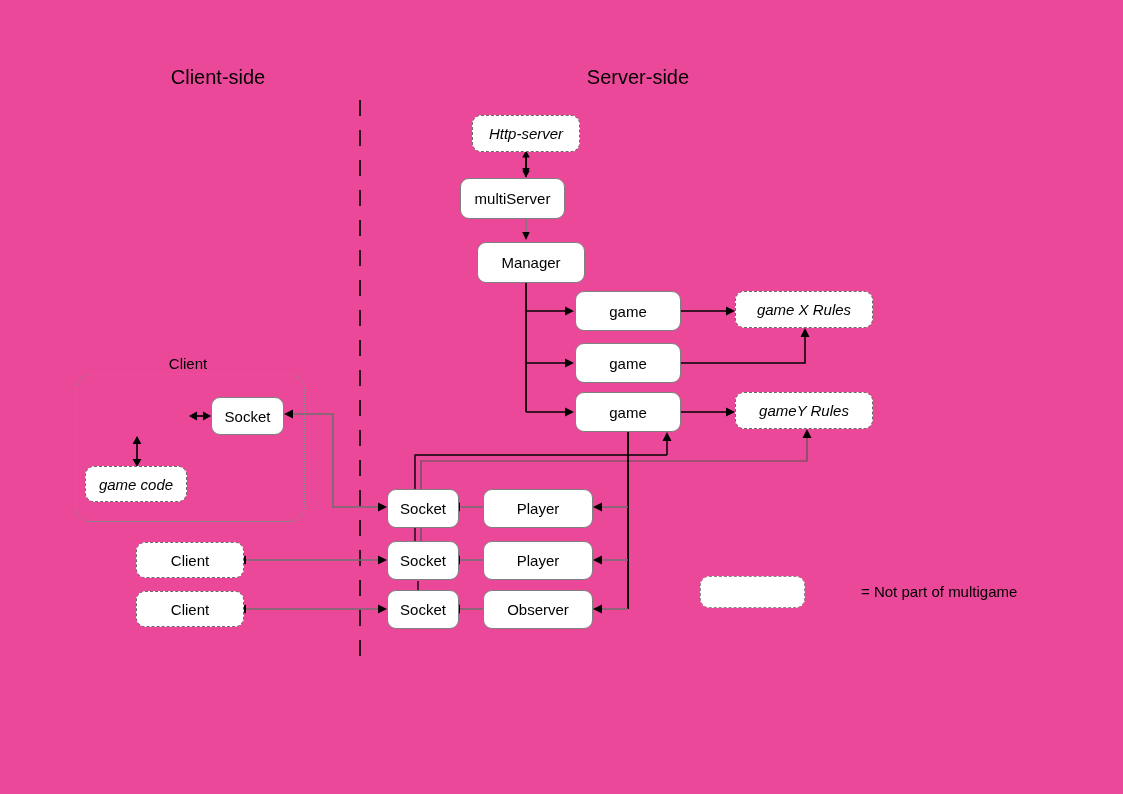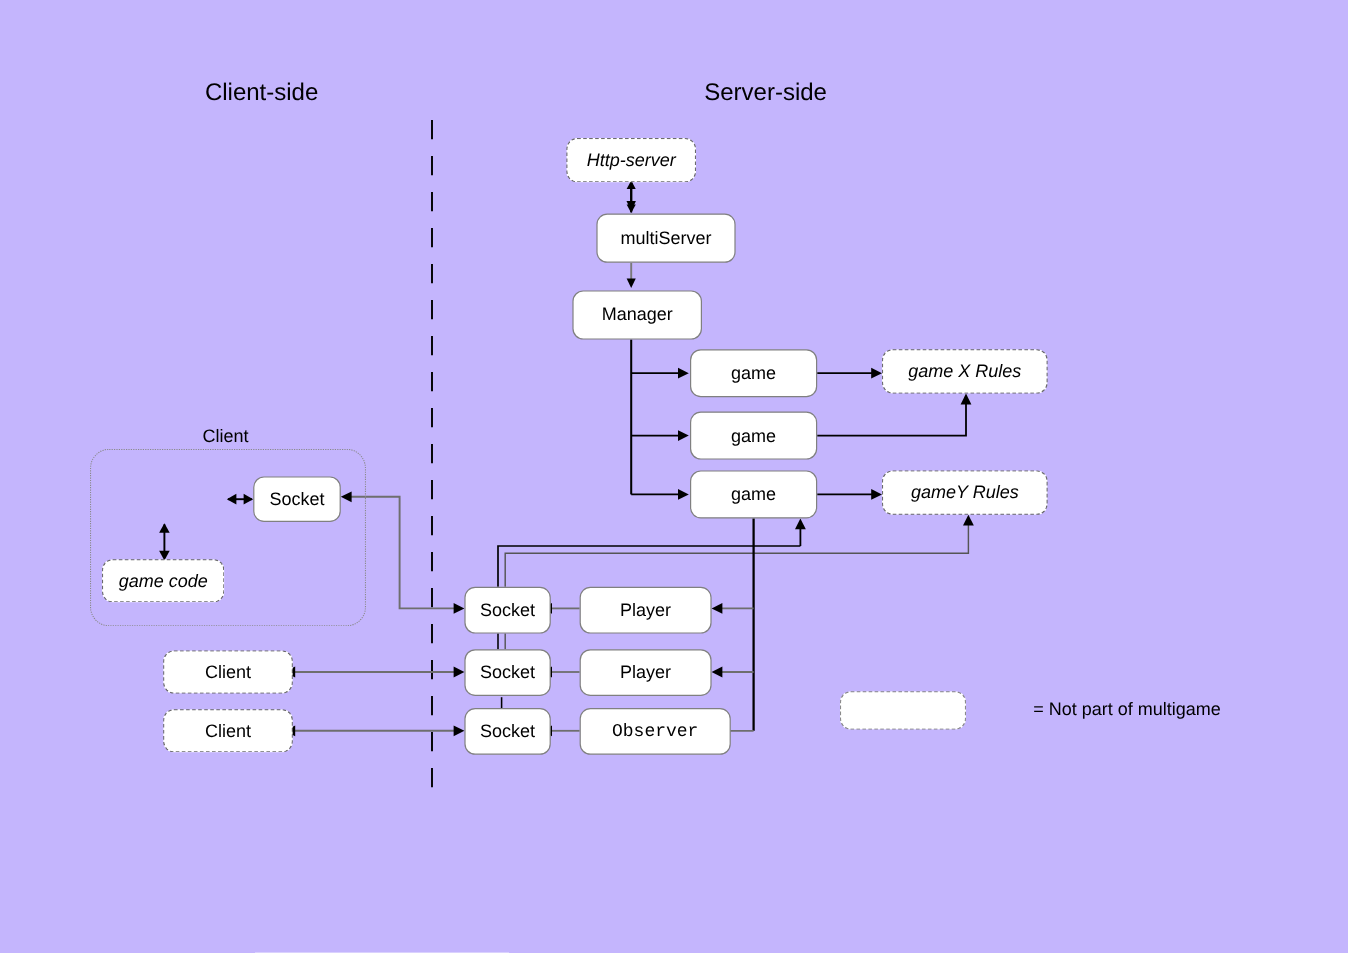--- a/index.html
+++ b/index.html
@@ -4,21 +4,21 @@
 <style>
   html, body {
     margin: 0;
     padding: 0;
     background: #ffffff;
   }
   #canvas {
     position: relative;
     width: 1123px;
     height: 794px;
-    background: #c4b5fd;
+    background: #ec4899;
     font-family: "Liberation Sans", sans-serif;
     overflow: hidden;
   }
   svg.layer {
     position: absolute;
     left: 0;
     top: 0;
     width: 1123px;
     height: 794px;
     pointer-events: none;
@@ -168,38 +168,38 @@
     <path d="M137,437 L137,465" stroke="#000" stroke-width="1.6" fill="none"></path>
     <path d="M132.6,444 L137,436 L141.4,444 z" fill="#000"></path>
     <path d="M132.6,459 L137,467 L141.4,459 z" fill="#000"></path>
   </svg>
 
   <div class="side-title" style="left:148px; top:66px; width:140px;">Client-side</div>
   <div class="side-title" style="left:565px; top:66px; width:146px;">Server-side</div>
 
   <div class="node dashed" style="left:472px; top:115px; width:108px; height:37px;">Http-server</div>
 
-  <div class="node" style="left:497px; top:178px; width:116px; height:41px;">multiServer</div>
+  <div class="node" style="left:460px; top:178px; width:105px; height:41px;">multiServer</div>
 
   <div class="node" style="left:477px; top:242px; width:108px; height:41px;">Manager</div>
 
   <div class="node" style="left:575px; top:291px; width:106px; height:40px;">game</div>
   <div class="node" style="left:575px; top:343px; width:106px; height:40px;">game</div>
   <div class="node" style="left:575px; top:392px; width:106px; height:40px;">game</div>
 
   <div class="node dashed" style="left:735px; top:291px; width:138px; height:37px;">game X Rules</div>
   <div class="node dashed" style="left:735px; top:392px; width:138px; height:37px;">gameY Rules</div>
 
   <div class="node" style="left:387px; top:489px; width:72px; height:39px;">Socket</div>
   <div class="node" style="left:387px; top:541px; width:72px; height:39px;">Socket</div>
   <div class="node" style="left:387px; top:590px; width:72px; height:39px;">Socket</div>
 
   <div class="node" style="left:483px; top:489px; width:110px; height:39px;">Player</div>
   <div class="node" style="left:483px; top:541px; width:110px; height:39px;">Player</div>
-  <div class="node" style="left:483px; top:590px; width:126px; height:39px;font-family:Liberation Mono, monospace;">Observer</div>
+  <div class="node" style="left:483px; top:590px; width:110px; height:39px;">Observer</div>
 
   <div class="group-label" style="left:136px; top:355px; width:104px;">Client</div>
 
   <div class="node dotted-big" style="left:75px; top:374px; width:230px; height:148px;"></div>
 
 
   <div class="node" style="left:211px; top:397px; width:73px; height:38px;">Socket</div>
 
   <div class="node dashed" style="left:85px; top:466px; width:102px; height:36px;font-style:italic;">game code</div>
 

